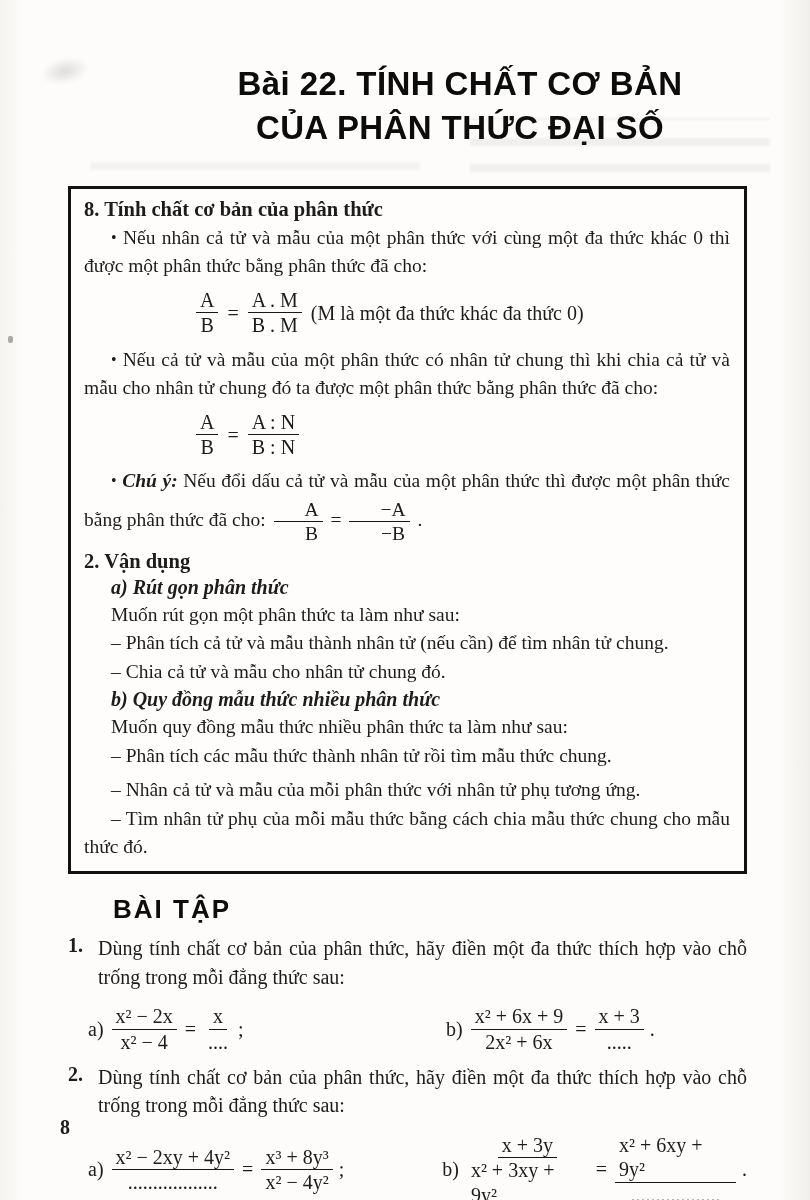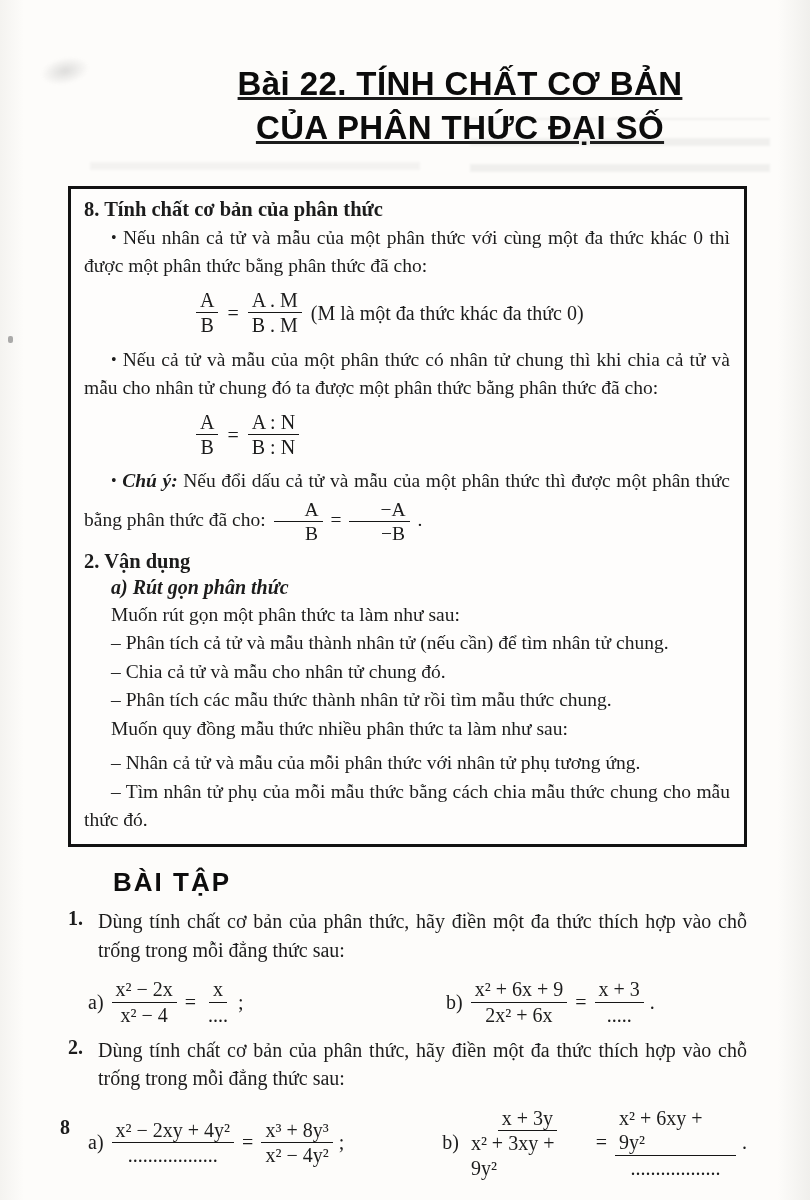--- a/index.html
+++ b/index.html
@@ -4,21 +4,20 @@
 <style>
   html,body{margin:0;padding:0;}
   body{
     width:810px;height:1200px;overflow:hidden;
     font-family:"Liberation Serif","DejaVu Serif",serif;
     color:#1c1c1c;background:#efeeec;
   }
   .sheet{
     position:relative;width:810px;height:1200px;
     background:linear-gradient(90deg,#f4f3f0 0%,#fdfcfa 3%,#fdfcfa 96%,#f0efec 100%);
-    text-decoration:underline;
   }
   
   .smudge{position:absolute;left:30px;top:52px;width:70px;height:38px;
     background:radial-gradient(closest-side,#8a8a8a,transparent 70%);
     opacity:.28;filter:blur(1.5px);transform:rotate(-12deg);}
   .ghost{position:absolute;opacity:.07;filter:blur(1.2px);
     background:repeating-linear-gradient(0deg,#555 0 8px,transparent 8px 26px);}
   .g1{left:470px;top:118px;width:300px;height:54px;}
   .g2{left:90px;top:148px;width:330px;height:22px;opacity:.05;}
   .dotmark{position:absolute;left:8px;top:336px;width:5px;height:7px;background:#777;opacity:.6;border-radius:2px;}
@@ -125,22 +124,23 @@
             <span class="den">−B</span>
           </span> <span>.</span></p>
 
       <div class="h1">2. Vận dụng</div>
 
       <div class="sub-h">a) Rút gọn phân thức</div>
       <p class="just">Muốn rút gọn một phân thức ta làm như sau:</p>
       <p class="just">– Phân tích cả tử và mẫu thành nhân tử (nếu cần) để tìm nhân tử chung.</p>
       <p class="just">– Chia cả tử và mẫu cho nhân tử chung đó.</p>
 
+      <div class="sub-h">b) Quy đồng mẫu thức nhiều phân thức</div>
+      <p class="just">Muốn quy đồng mẫu thức nhiều phân thức ta làm như sau:</p>
       <p class="just">– Phân tích các mẫu thức thành nhân tử rồi tìm mẫu thức chung.</p>
-      <p class="just">Muốn quy đồng mẫu thức nhiều phân thức ta làm như sau:</p>
       <p class="just" style="margin-top:6px;">– Nhân cả tử và mẫu của mỗi phân thức với nhân tử phụ tương ứng.</p>
       <p class="just">– Tìm nhân tử phụ của mỗi mẫu thức bằng cách chia mẫu thức chung cho mẫu thức đó.</p>
     </div>
 
     <div class="bt-heading">BÀI TẬP</div>
 
     <div class="exercise">
       <span class="ex-num">1.</span>
       <span class="ex-text">Dùng tính chất cơ bản của phân thức, hãy điền một đa thức thích hợp vào chỗ trống trong mỗi đẳng thức sau:</span>
       <div class="ex-row">

